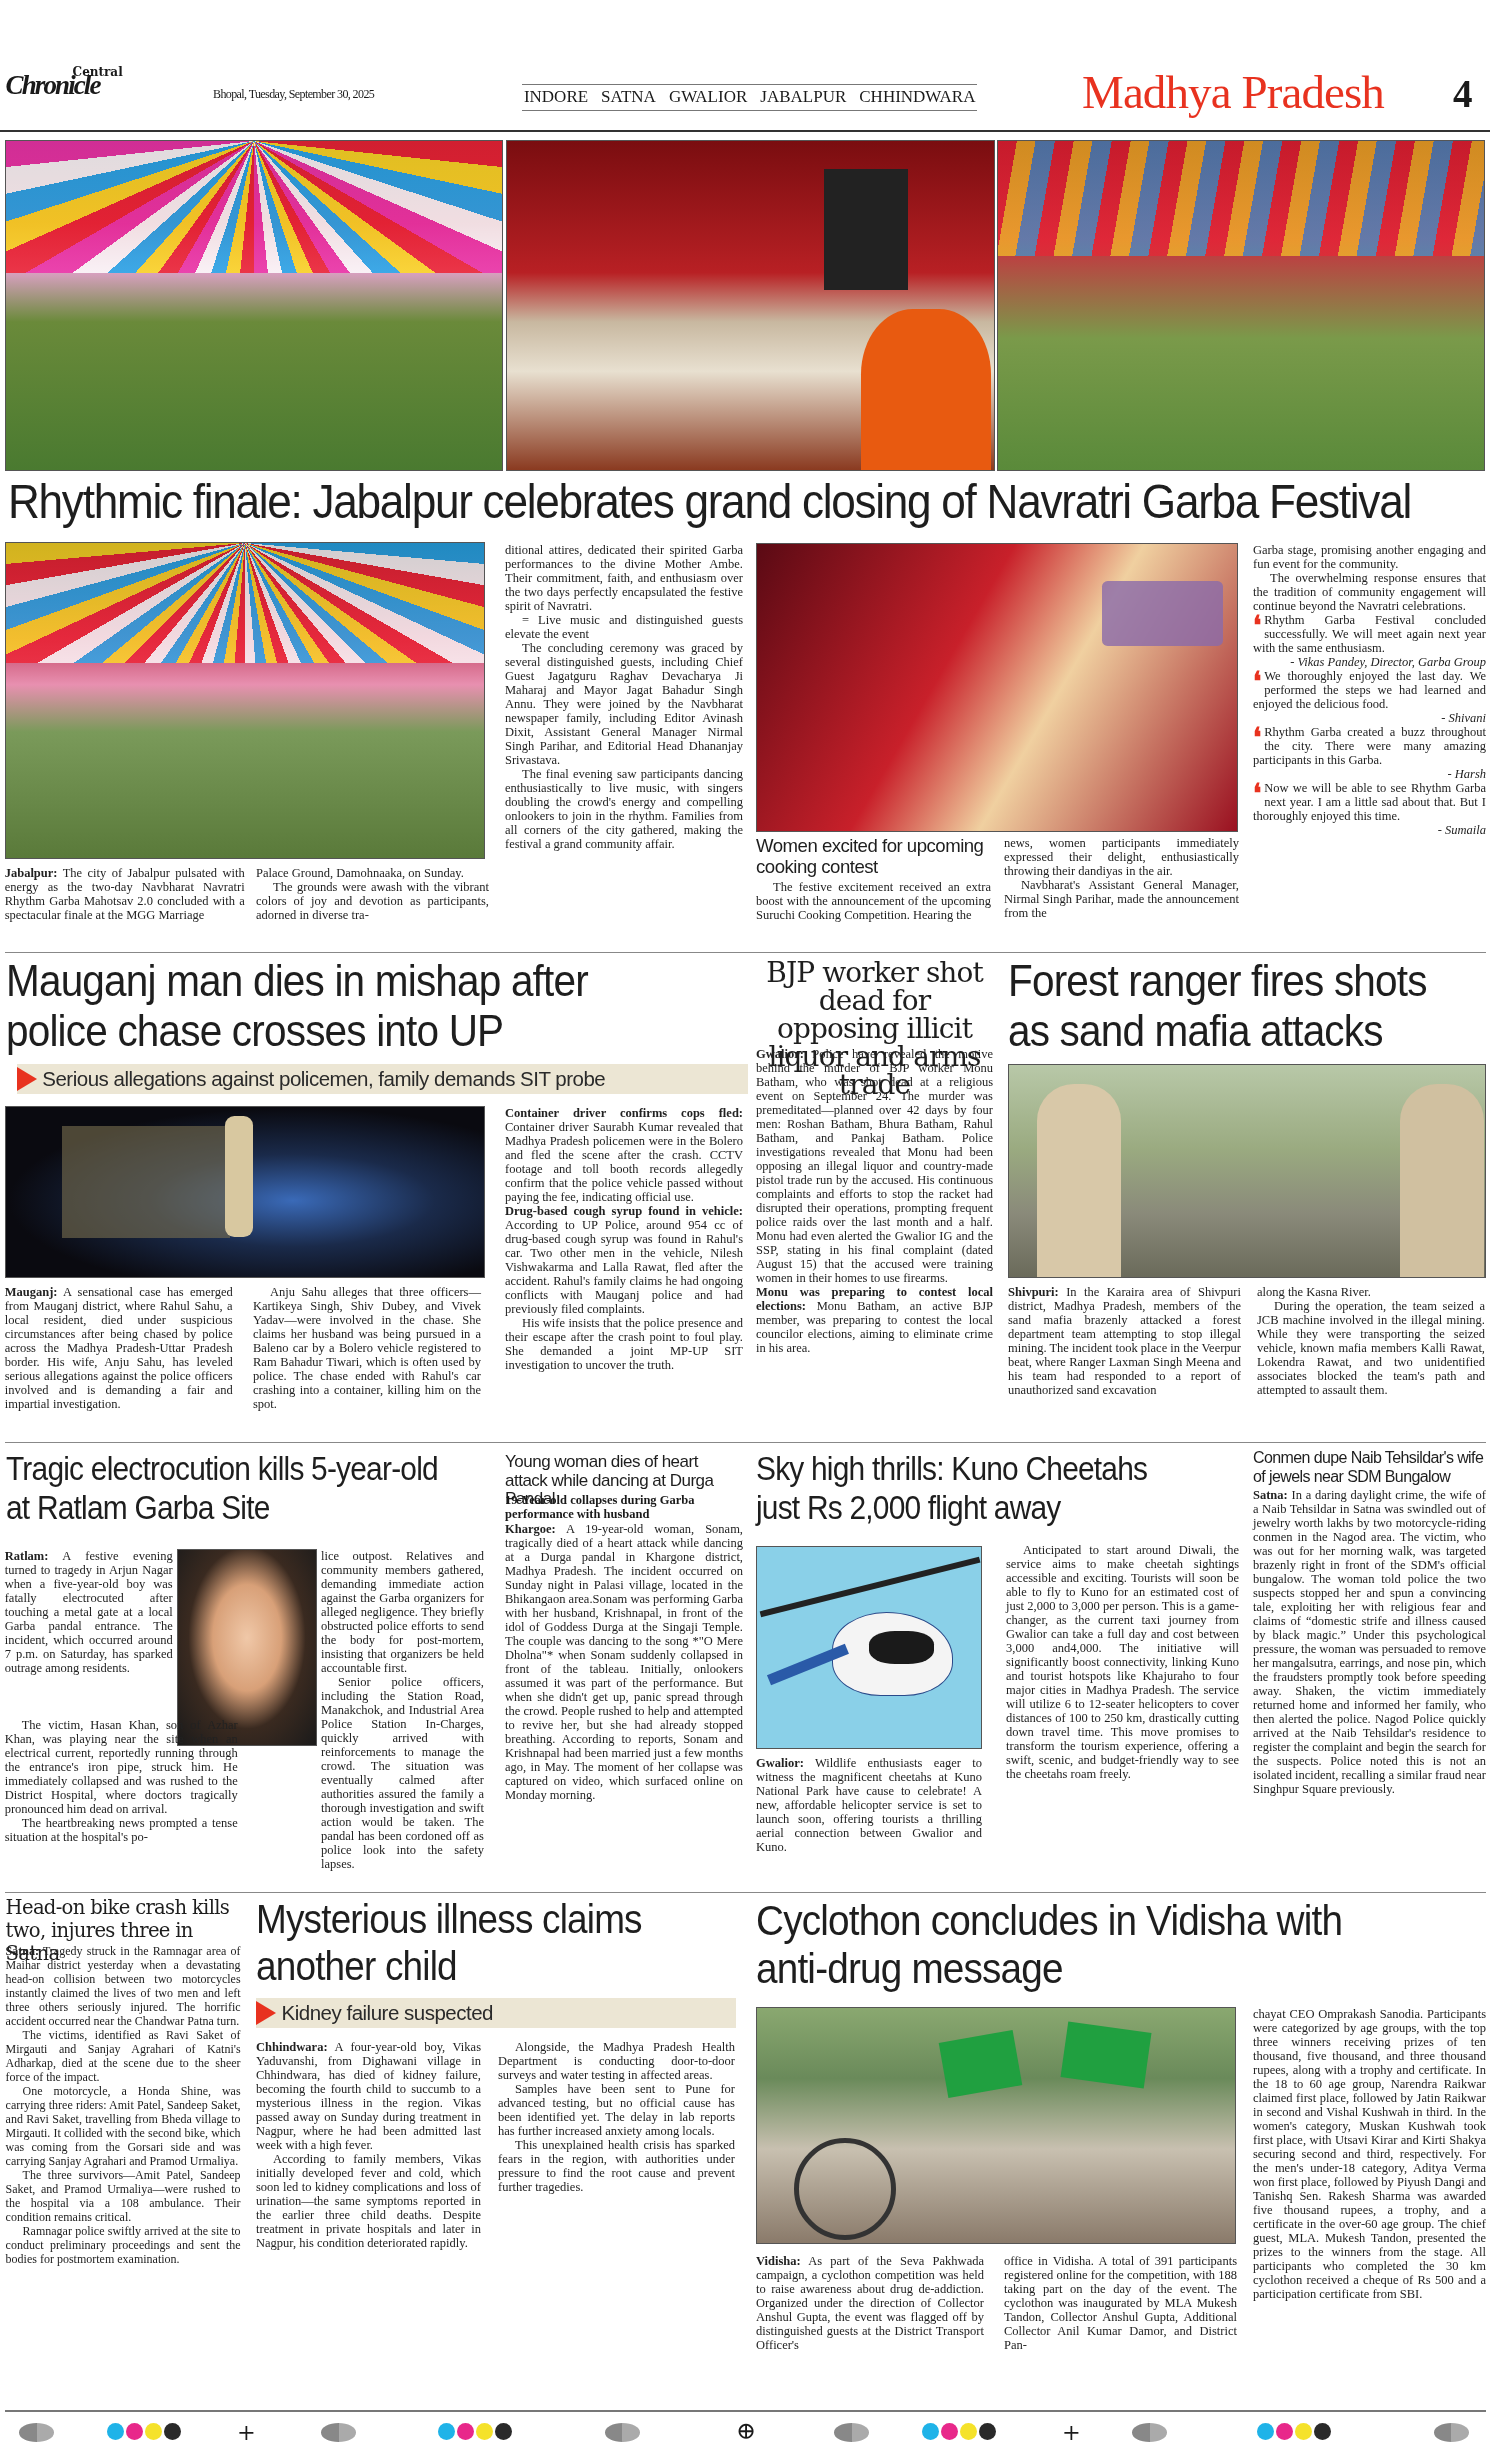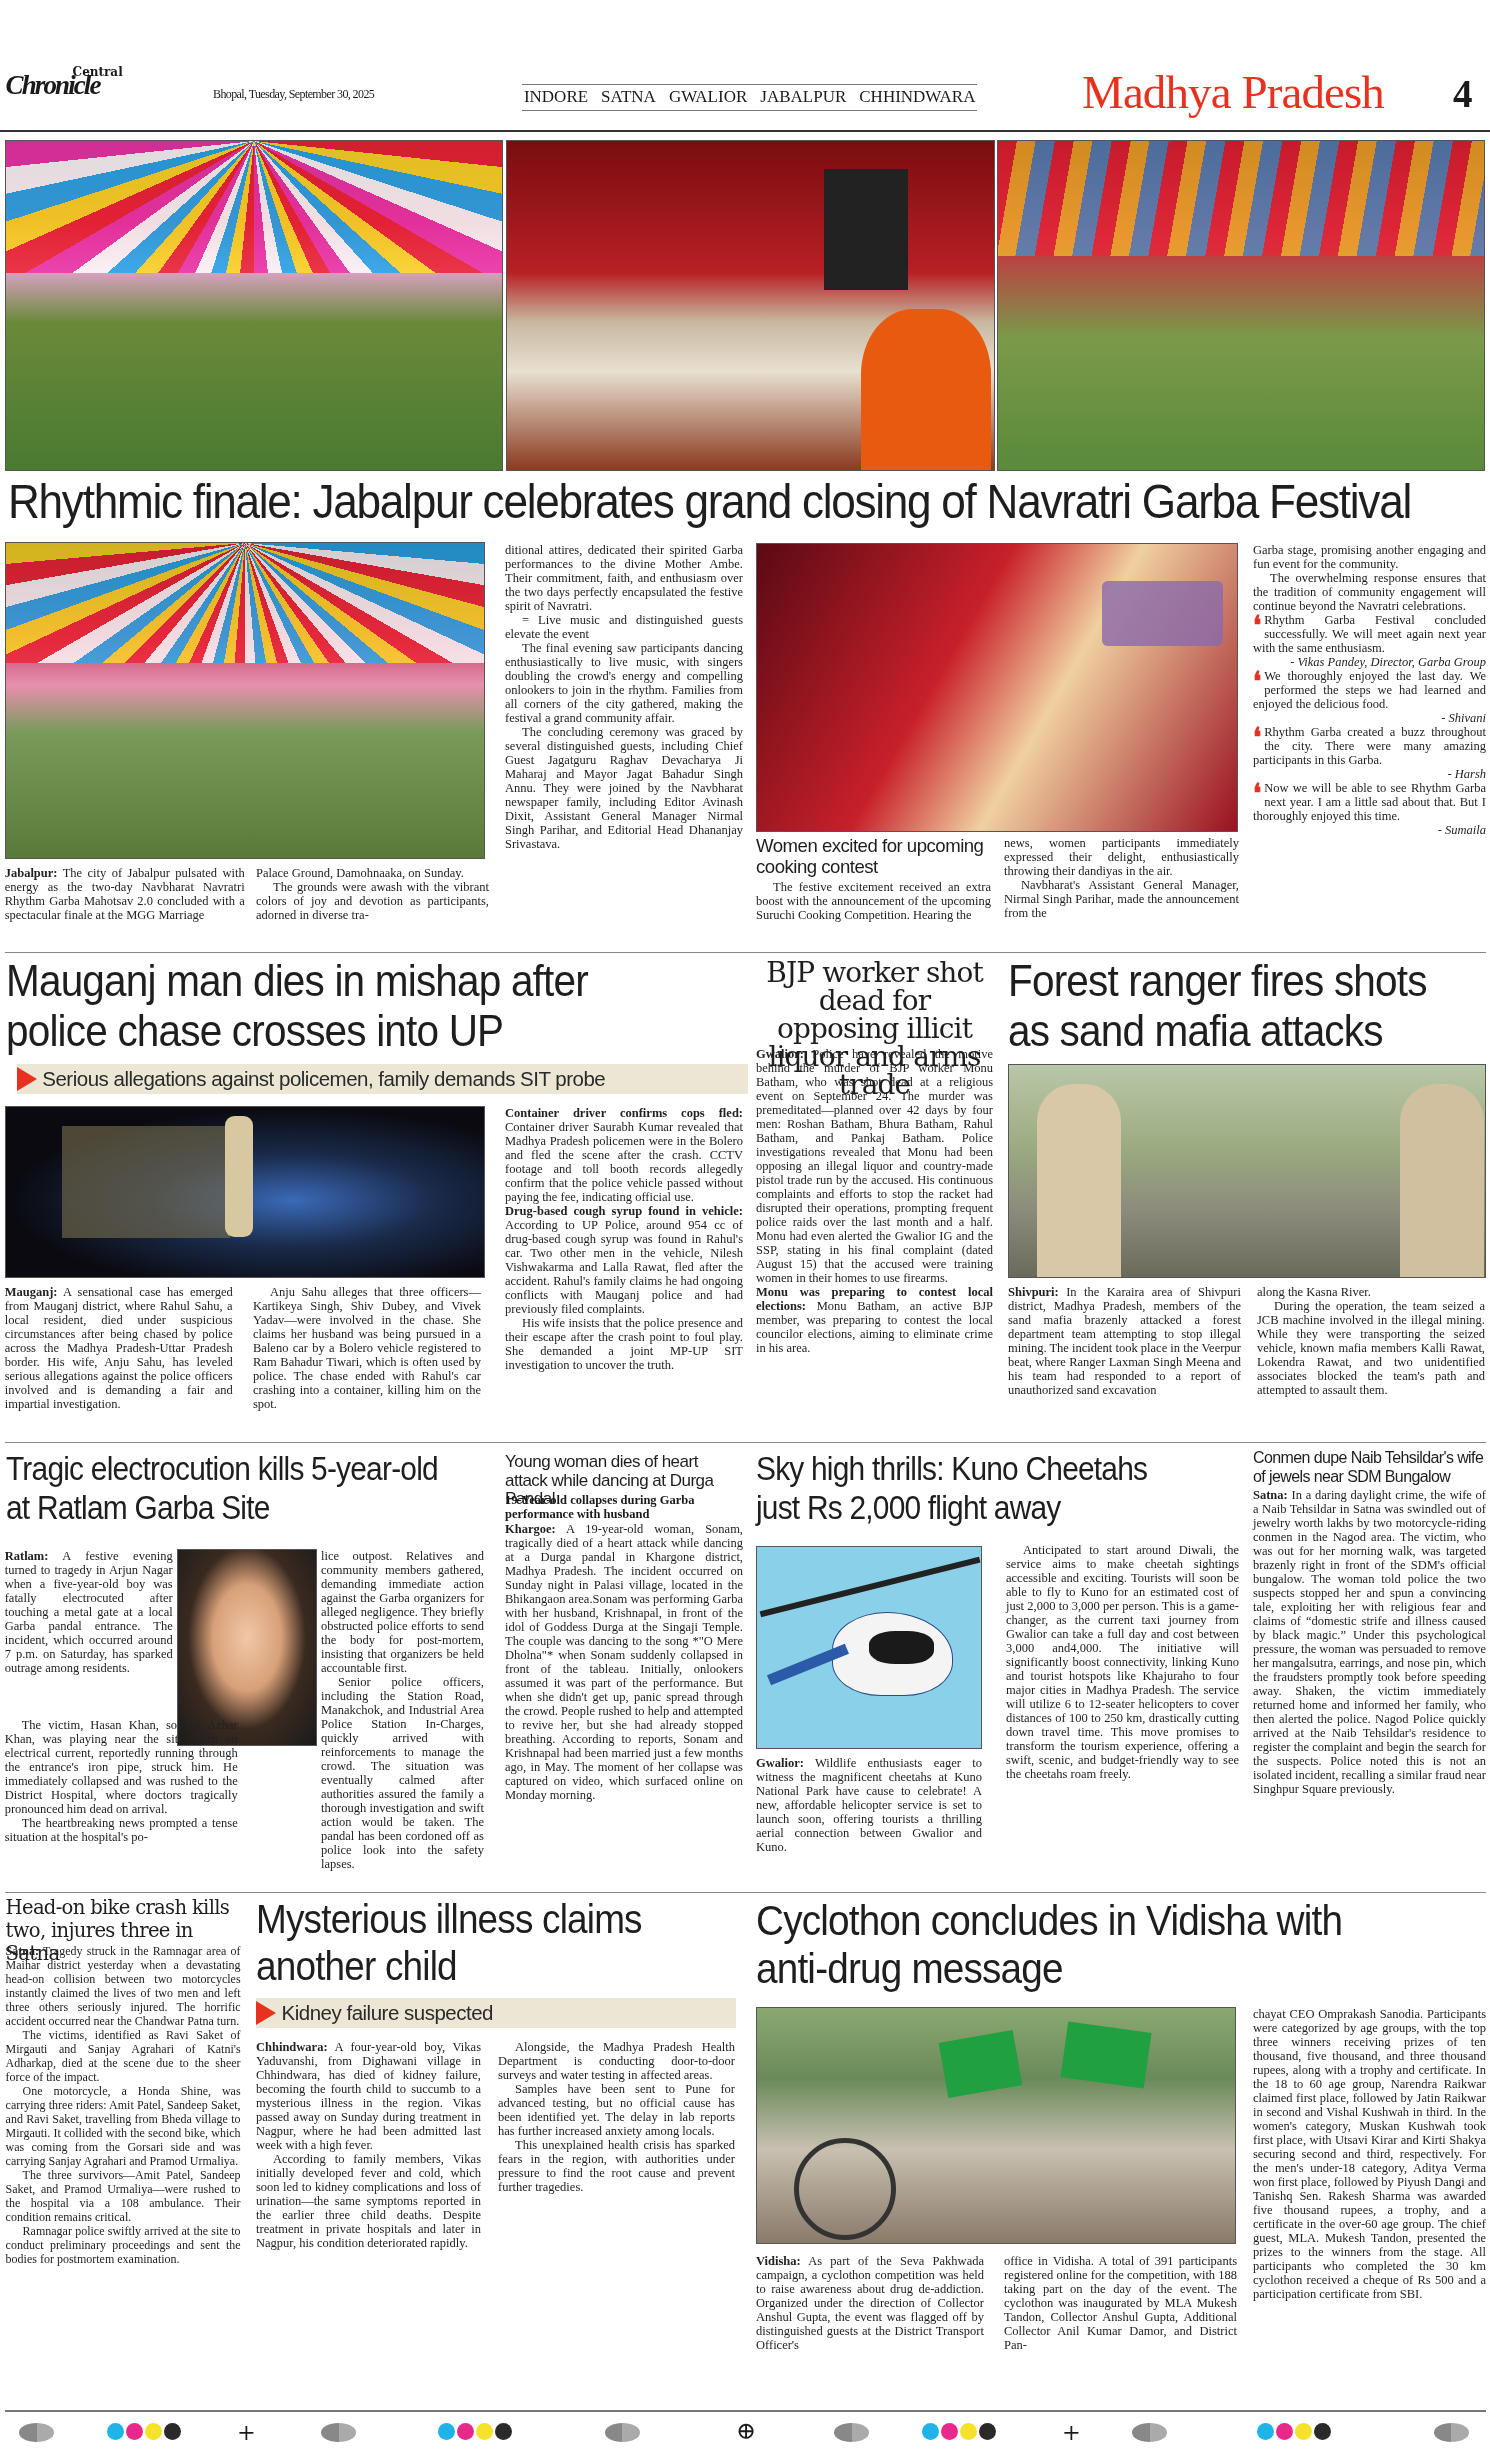--- a/index.html
+++ b/index.html
@@ -61,22 +61,22 @@
 <div class="abs body-text" style="left:4.7px;top:866px;width:240px;">
   <p class="noind"><b>Jabalpur:</b><span> The city of Jabalpur pulsated with energy as the two-day Navbharat Navratri Rhythm Garba Mahotsav 2.0 concluded with a spectacular finale at the MGG Marriage</span></p>
 </div>
 <div class="abs body-text" style="left:256px;top:866px;width:233px;">
   <p class="noind">Palace Ground, Damohnaaka, on Sunday.</p>
   <p>The grounds were awash with the vibrant colors of joy and devotion as participants, adorned in diverse tra-</p>
 </div>
 <div class="abs body-text" style="left:505px;top:543px;width:238px;">
   <p class="noind">ditional attires, dedicated their spirited Garba performances to the divine Mother Ambe. Their commitment, faith, and enthusiasm over the two days perfectly encapsulated the festive spirit of Navratri.</p>
   <p>= Live music and distinguished guests elevate the event</p>
+  <p>The concluding ceremony was graced by several distinguished guests, including Chief Guest Jagatguru Raghav Devacharya Ji Maharaj and Mayor Jagat Bahadur Singh Annu. They were joined by the Navbharat newspaper family, including Editor Avinash Dixit, Assistant General Manager Nirmal Singh Parihar, and Editorial Head Dhananjay Srivastava.</p>
   <p>The final evening saw participants dancing enthusiastically to live music, with singers doubling the crowd's energy and compelling onlookers to join in the rhythm. Families from all corners of the city gathered, making the festival a grand community affair.</p>
-  <p>The concluding ceremony was graced by several distinguished guests, including Chief Guest Jagatguru Raghav Devacharya Ji Maharaj and Mayor Jagat Bahadur Singh Annu. They were joined by the Navbharat newspaper family, including Editor Avinash Dixit, Assistant General Manager Nirmal Singh Parihar, and Editorial Head Dhananjay Srivastava.</p>
 </div>
 
 <div class="photo" style="left:756px;top:543px;width:482px;height:289px;background:linear-gradient(120deg,#5a0a14 0%,#c8202a 40%,#f0d0a0 60%,#9a1020 100%);">
   <div class="abs" style="left:345px;top:37px;width:121px;height:65px;background:#8a6aaa;border-radius:5.6px;opacity:.8"></div>
 </div>
 <div class="abs head" style="left:756px;top:836px;width:242px;font-size:18.6px;line-height:20.5px;font-family:'Liberation Sans',sans-serif;">Women excited for upcoming cooking contest</div>
 <div class="abs body-text" style="left:756px;top:880px;width:235px;">
   <p>The festive excitement received an extra boost with the announcement of the upcoming Suruchi Cooking Competition. Hearing the</p>
 </div>
 <div class="abs body-text" style="left:1004px;top:836px;width:235px;">

